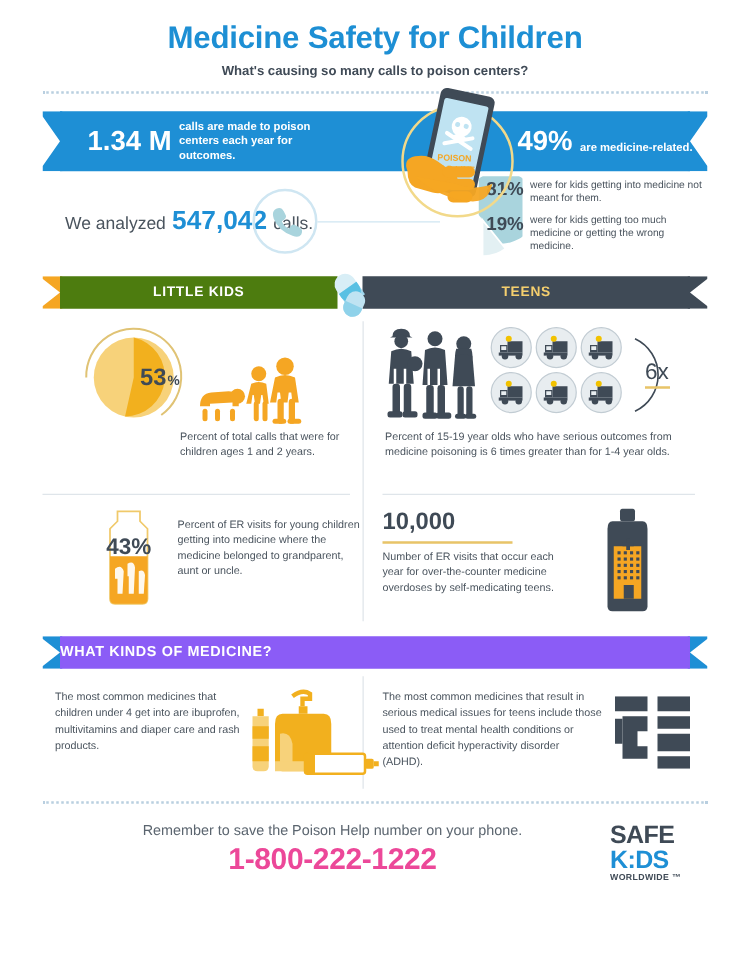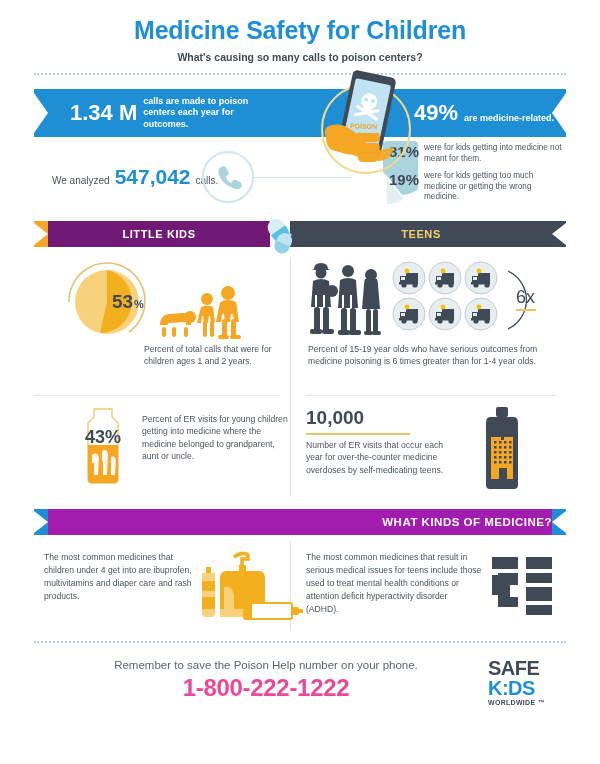--- a/index.html
+++ b/index.html
@@ -66,21 +66,21 @@
   }
 
   
   .analyzed {
     position: relative; height: 78px; margin: 0 34px;
   }
   .analyzed-left {
     position: absolute; left: 18px; top: 28px;
     display: flex; align-items: baseline; gap: 5px;
   }
-  .an-label { color: #4a545e; font-size: 10px; }
+  .an-label { color: #4a545e; font-size: 14px; }
   .an-num { color: #1e8fd5; font-size: 21px; font-weight: bold; }
   .phone-circle {
     position: absolute; left: 168px; top: 14px;
     width: 52px; height: 52px; border-radius: 50%;
     border: 2px solid #cfe6f2;
     display: flex; align-items: center; justify-content: center;
   }
   .connector {
     position: absolute; left: 220px; top: 40px;
     width: 98px; height: 1px; background: #cfe6f2;
@@ -94,21 +94,21 @@
     position: absolute; left: 355px; top: 34px;
     display: flex; align-items: flex-start; gap: 5px;
   }
   .pct-lg { color: #3f4a56; font-size: 15px; font-weight: bold; white-space: nowrap; }
   .legend-txt { color: #4a545e; font-size: 8.2px; line-height: 1.3; }
 
   
   .split-wrap { position: relative; margin: 6px 34px 0 34px; height: 30px; }
   .split-left {
     position: absolute; left: 14px; width: 222px; top: 0; height: 26px;
-    background: #701a75; display: flex; align-items: center; justify-content: center;
+    background: #4d7c0f; display: flex; align-items: center; justify-content: center;
   }
   .split-right {
     position: absolute; left: 256px; right: 14px; top: 0; height: 26px;
     background: #3f4a56; display: flex; align-items: center; justify-content: center;
   }
   .split-label {
     color: #ffffff; font-size: 11px; font-weight: bold; letter-spacing: 0.6px;
   }
   .split-label.dark { color: #f5cf6e; }
   .capsule {
@@ -166,21 +166,21 @@
   .cap10k {
     position: absolute; left: 272px; top: 38px; width: 150px;
     color: #4a545e; font-size: 8.6px; line-height: 1.45;
   }
   .bottle10k { position: absolute; left: 440px; top: 4px; width: 56px; height: 86px; }
 
   
   .banner2-wrap { position: relative; margin: 4px 34px 0 34px; height: 32px; }
   .banner2 {
     position: absolute; left: 14px; right: 14px; top: 0; height: 26px;
-    background: #a21caf; display: flex; align-items: center; justify-content: flex-end;
+    background: #8b5cf6; display: flex; align-items: center; justify-content: flex-start;
   }
   .banner2-label {
     color: #ffffff; font-size: 11.5px; font-weight: bold; letter-spacing: 0.5px;
   }
 
   .row3 { position: relative; height: 96px; margin: 0 34px; }
   .cap-m-left {
     position: absolute; left: 10px; top: 10px; width: 150px;
     color: #4a545e; font-size: 8.6px; line-height: 1.5;
   }

